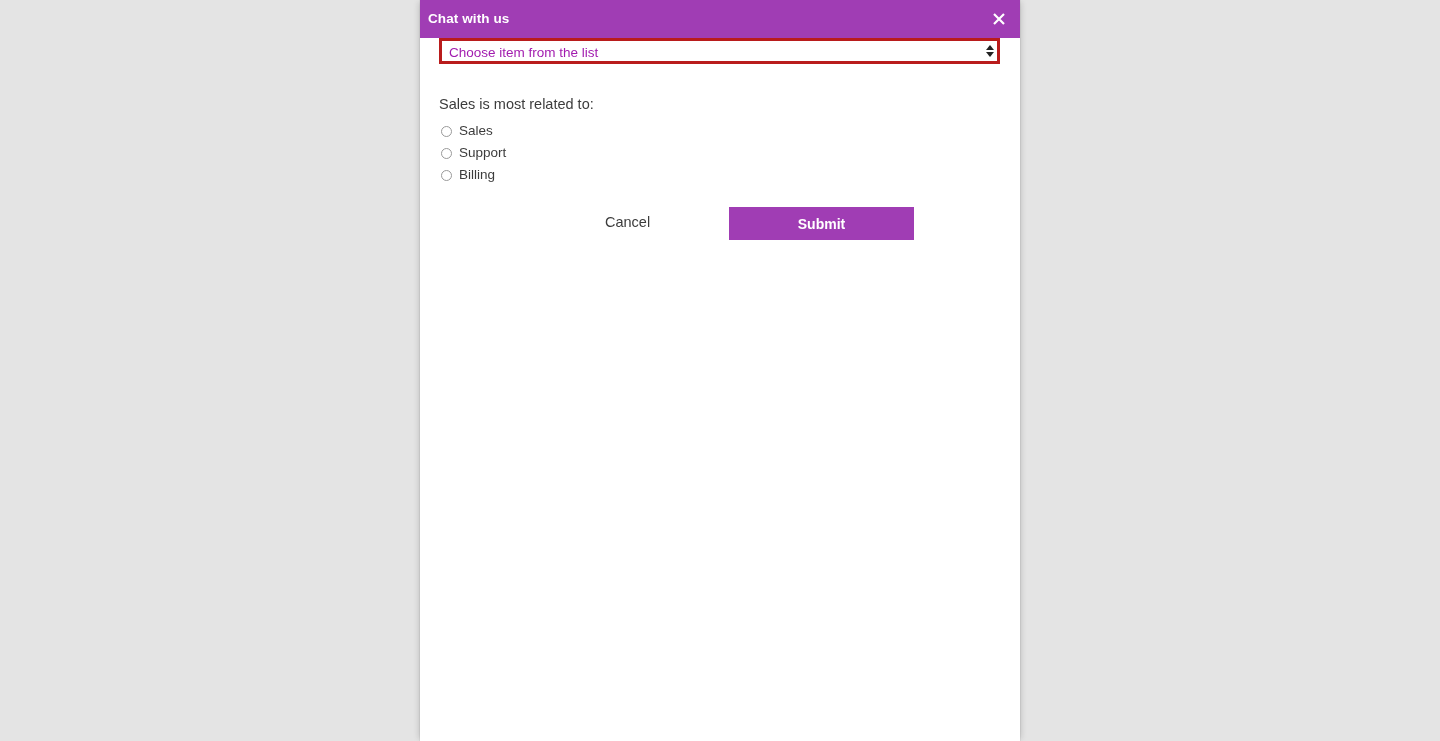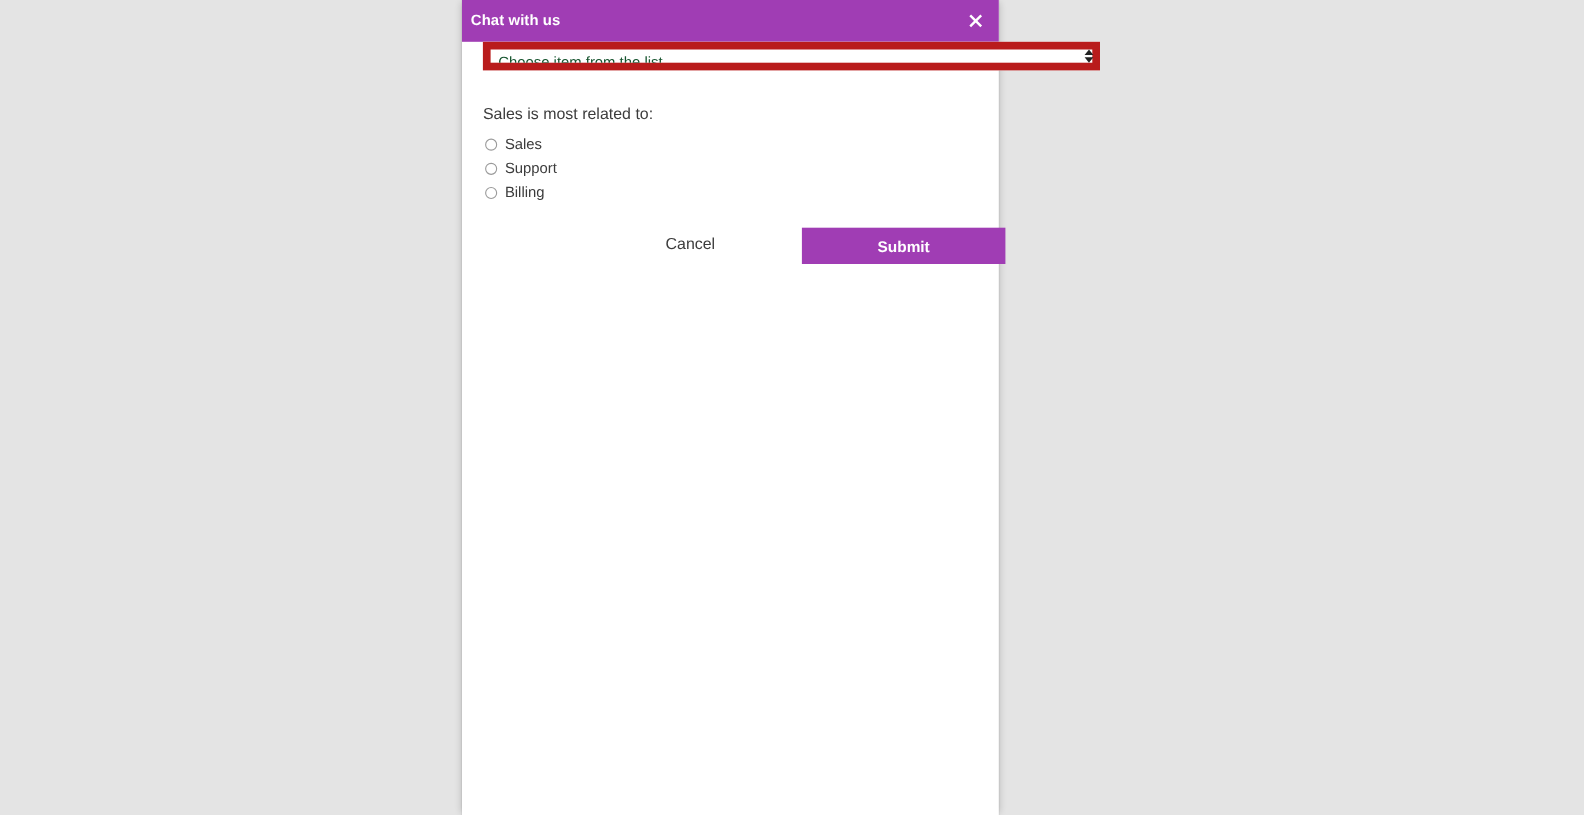--- a/index.html
+++ b/index.html
@@ -12,21 +12,21 @@
     background: #e4e4e4;
     font-family: "Liberation Sans", sans-serif;
     overflow: hidden;
   }
 
   
   .dialog {
     position: absolute;
     left: 420px;
     top: 0;
-    width: 488px;
+    width: 600px;
     height: 741px;
     background: #ffffff;
     box-shadow: 0 0 0 1px rgba(0,0,0,0.04), -3px 0 6px -2px rgba(0,0,0,0.16), 3px 0 6px -2px rgba(0,0,0,0.16);
     box-sizing: border-box;
   }
 
   .dialog-header {
     position: relative;
     height: 38px;
     background: #a03db4;
@@ -73,25 +73,25 @@
 
   .select-wrap {
     position: relative;
     width: 561px;
     height: 26px;
   }
   .select-box {
     width: 561px;
     height: 26px;
     box-sizing: border-box;
-    border: 7px solid #b91c1c;
+    border: 3px solid #b91c1c;
     background: #ffffff;
     font-family: "Liberation Sans", sans-serif;
     font-size: 13.5px;
-    color: #14532d;
+    color: #a21caf;
     padding: 0 20px 0 7px;
     line-height: 24px;
     -webkit-appearance: none;
     appearance: none;
     border-radius: 0;
     display: block;
   }
   .select-arrows {
     position: absolute;
     right: 6px;

